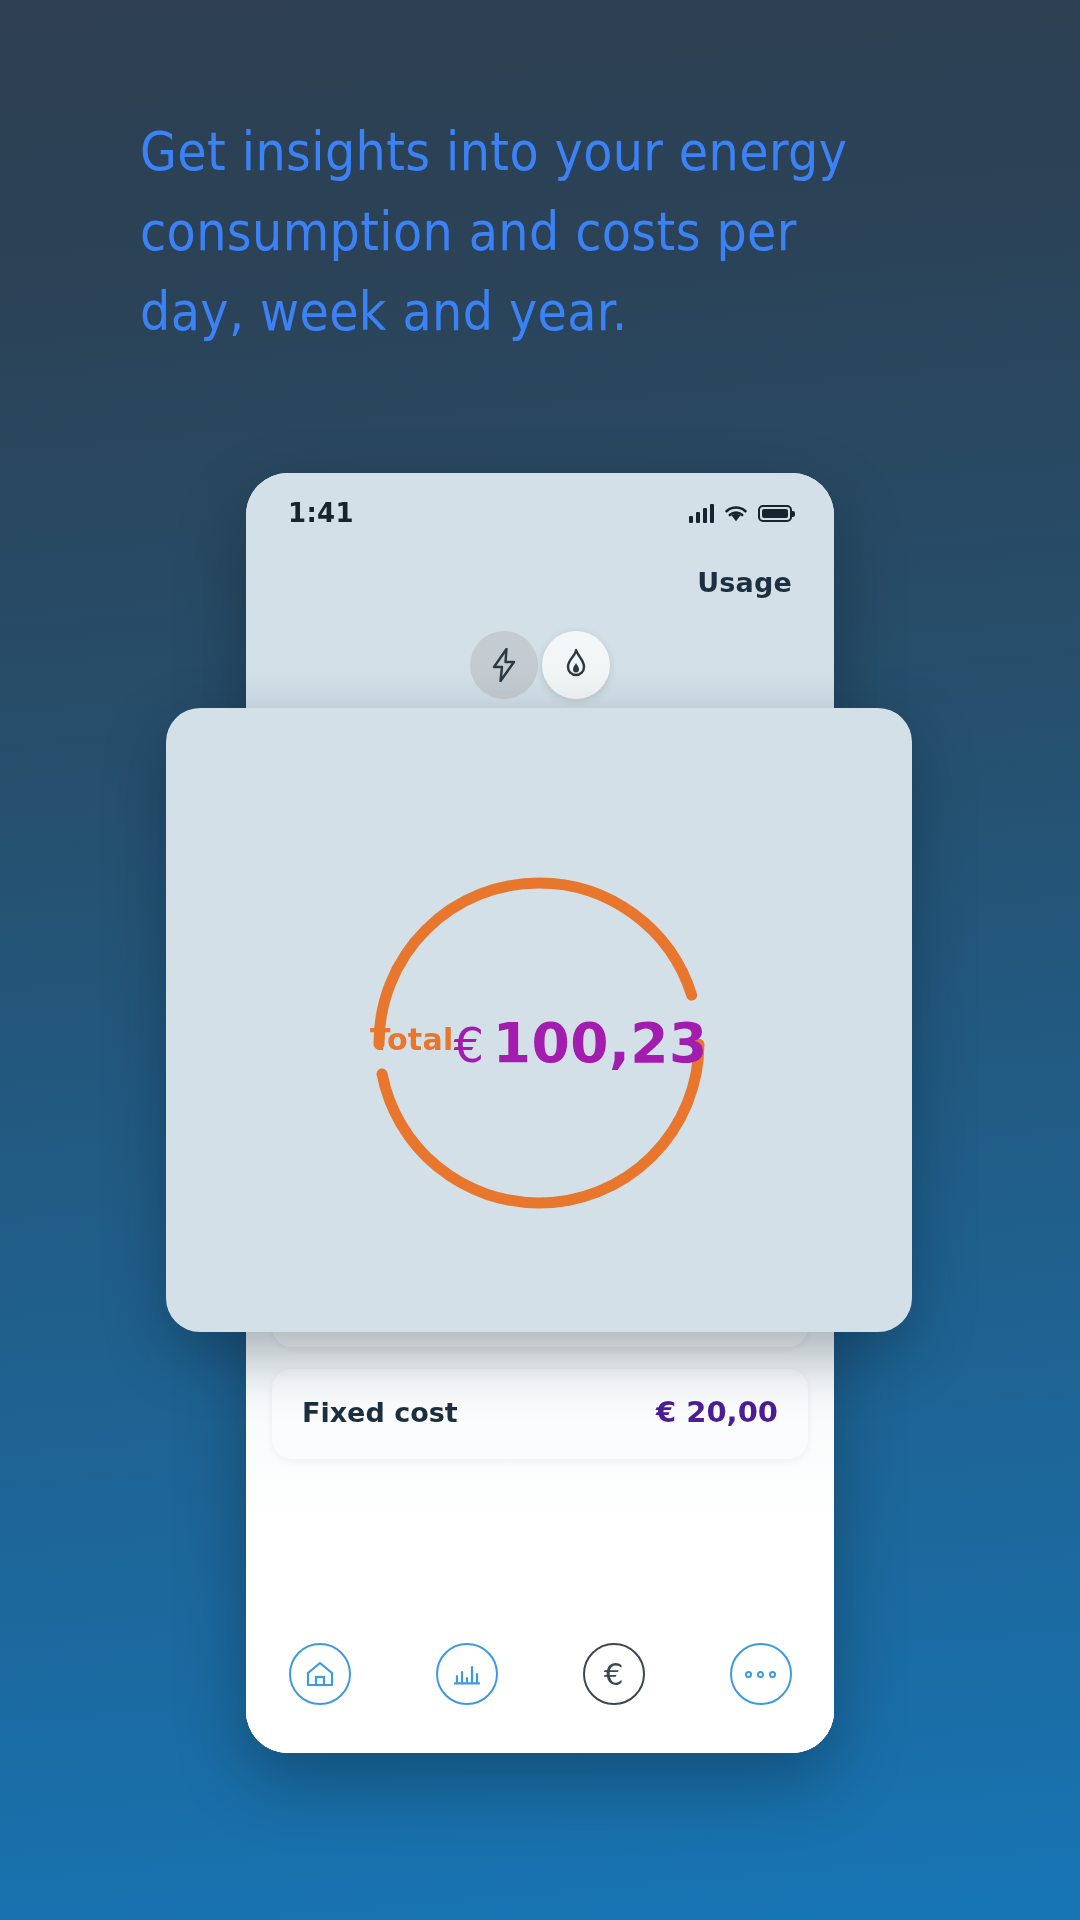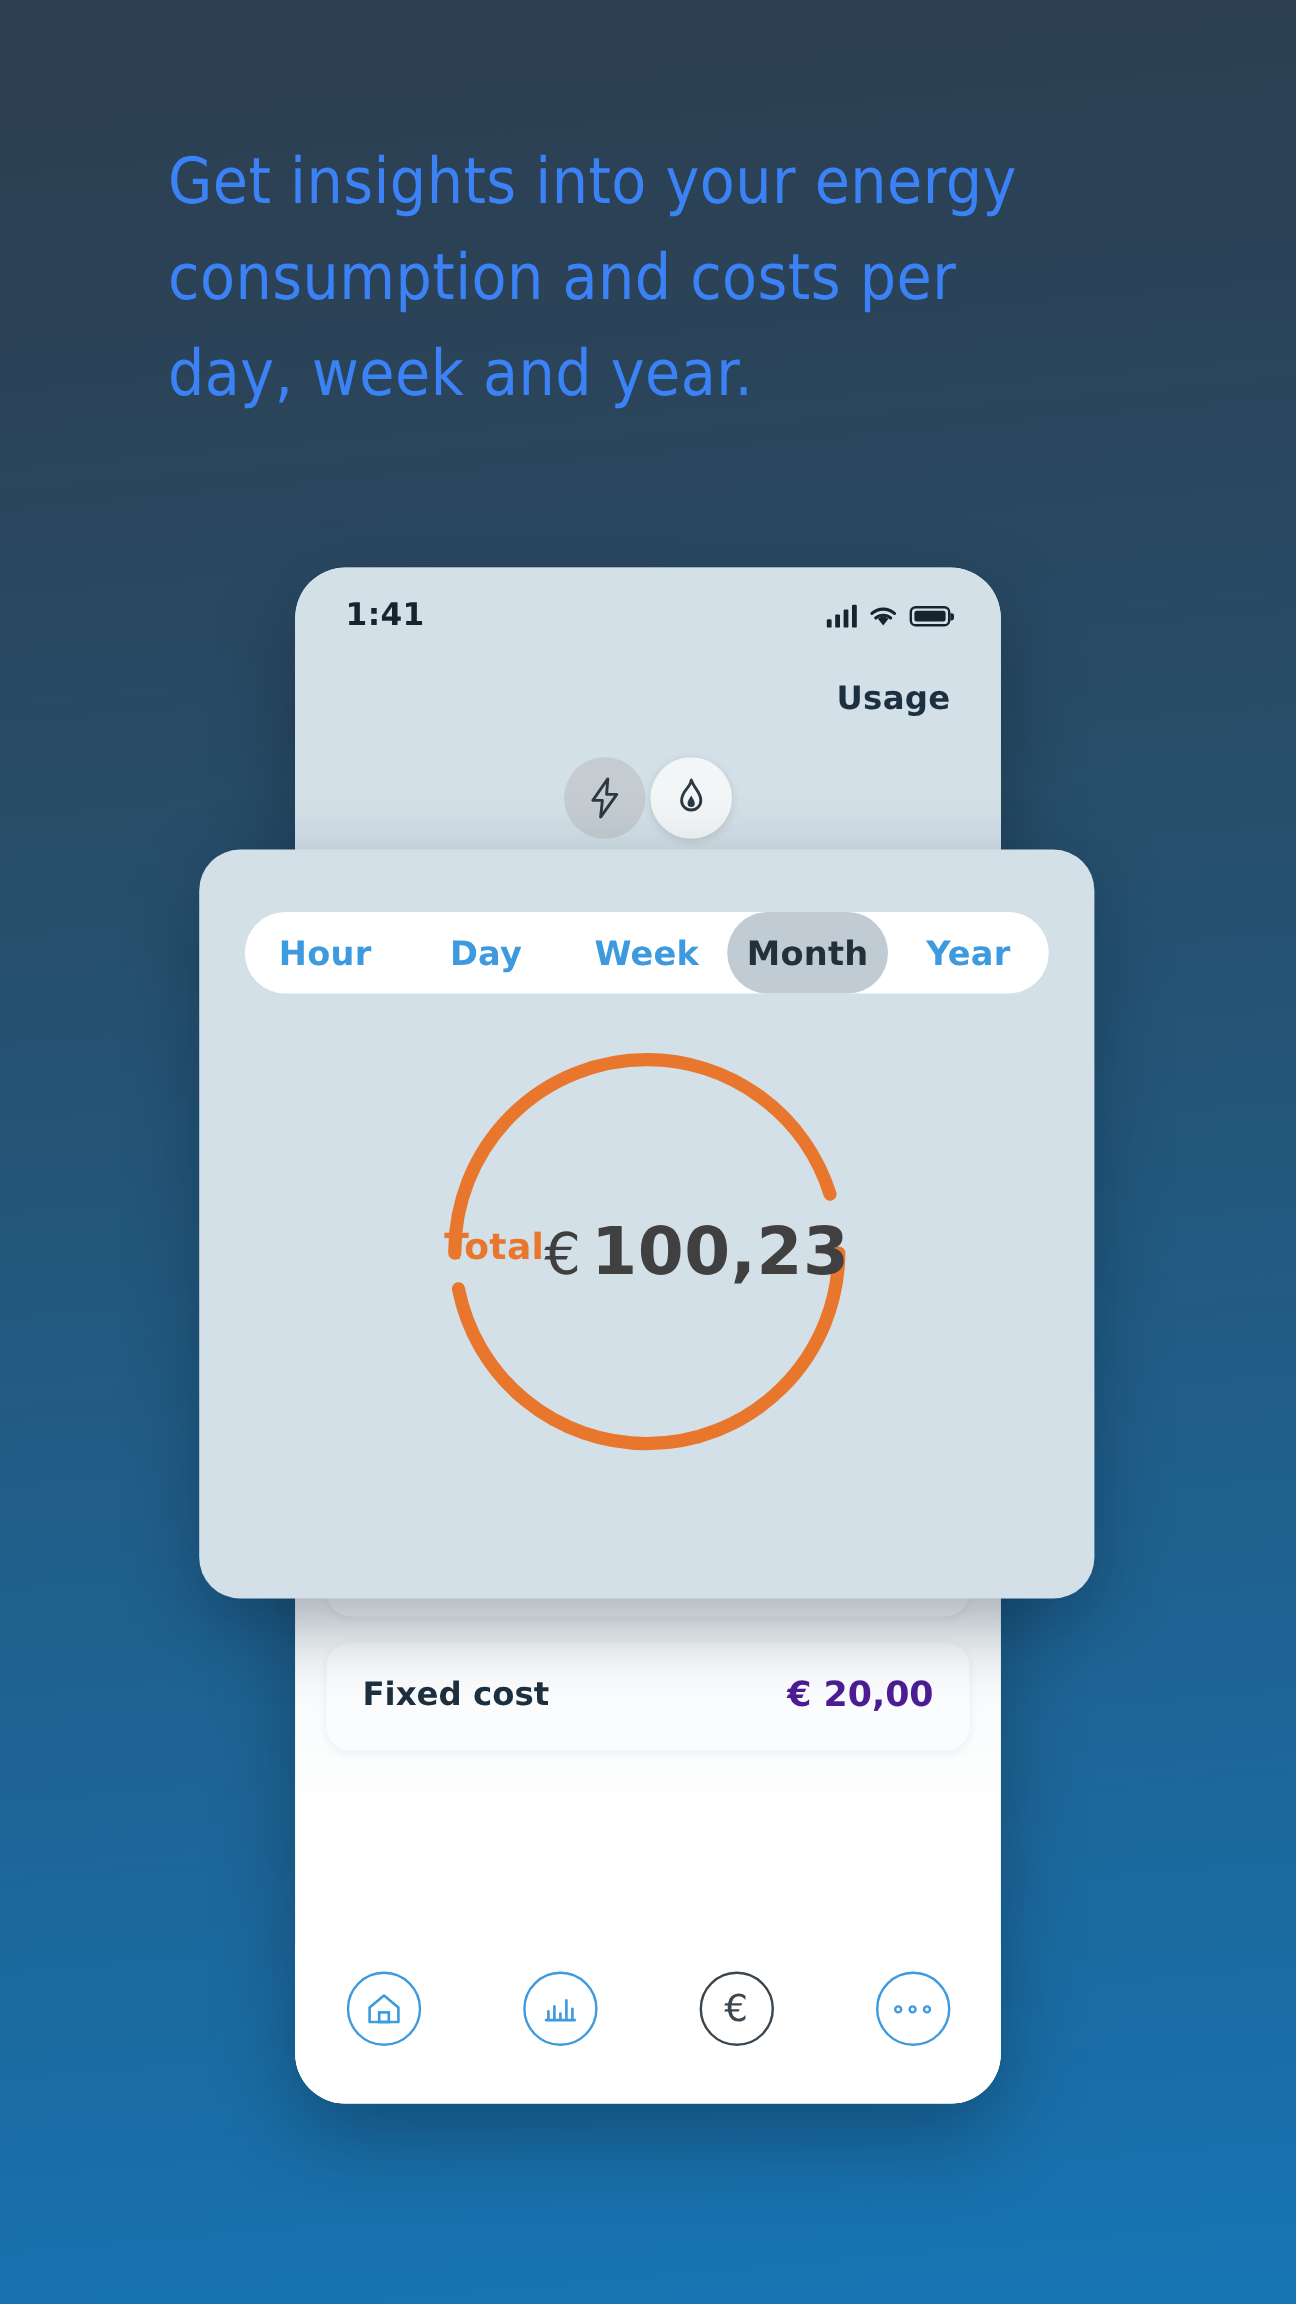--- a/index.html
+++ b/index.html
@@ -184,21 +184,21 @@
   .donut svg { display: block; }
   .donut-center {
     position: absolute; inset: 0;
     display: flex; flex-direction: row; align-items: center; justify-content: center;
   }
   .donut-label {
     font-size: 30px; font-weight: 600; color: #e8762c; margin-bottom: 8px;
     letter-spacing: 0.3px;
   }
   .donut-value {
-    font-size: 55px; font-weight: 700; color: #404040;
+    font-size: 55px; font-weight: 700; color: #a21caf;
     letter-spacing: 0.5px; white-space: nowrap;
   }
   .donut-value .cur { font-weight: 400; font-size: 48px; margin-right: 8px; }
 </style>
 </head>
 <body>
 
 <div class="headline">Get insights into your energy
 consumption and costs per
 day, week and year.</div>
@@ -306,27 +306,20 @@
           <i></i>
           <i></i>
           <i></i>
         </div>
     </div>
   </div>
 </div>
 
 <div class="overlay">
 
-  <div class="segmented">
-    <div class="seg">Hour</div>
-    <div class="seg">Day</div>
-    <div class="seg">Week</div>
-    <div class="seg selected">Month</div>
-    <div class="seg">Year</div>
-  </div>
 
   <div class="donut-wrap">
     <div class="donut">
       <svg width="350" height="350" viewBox="0 0 350 350">
         <circle cx="175" cy="175" r="160" fill="none" stroke="#e8762c" stroke-width="11" stroke-linecap="round" stroke-dasharray="455 50 470 30" stroke-dashoffset="-250" transform="rotate(90 175 175)"></circle>
       </svg>
       <div class="donut-center">
         <div class="donut-label">Total</div>
         <div class="donut-value">
           <span class="cur">€</span><span>100,23</span>

